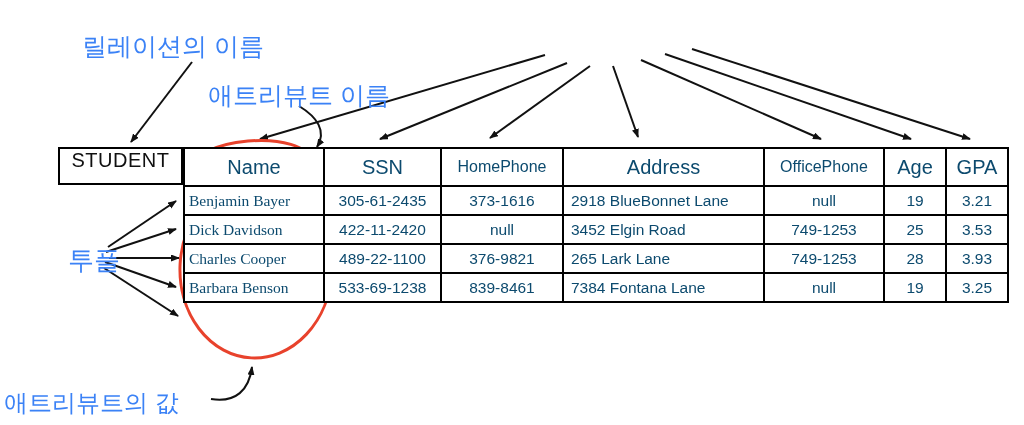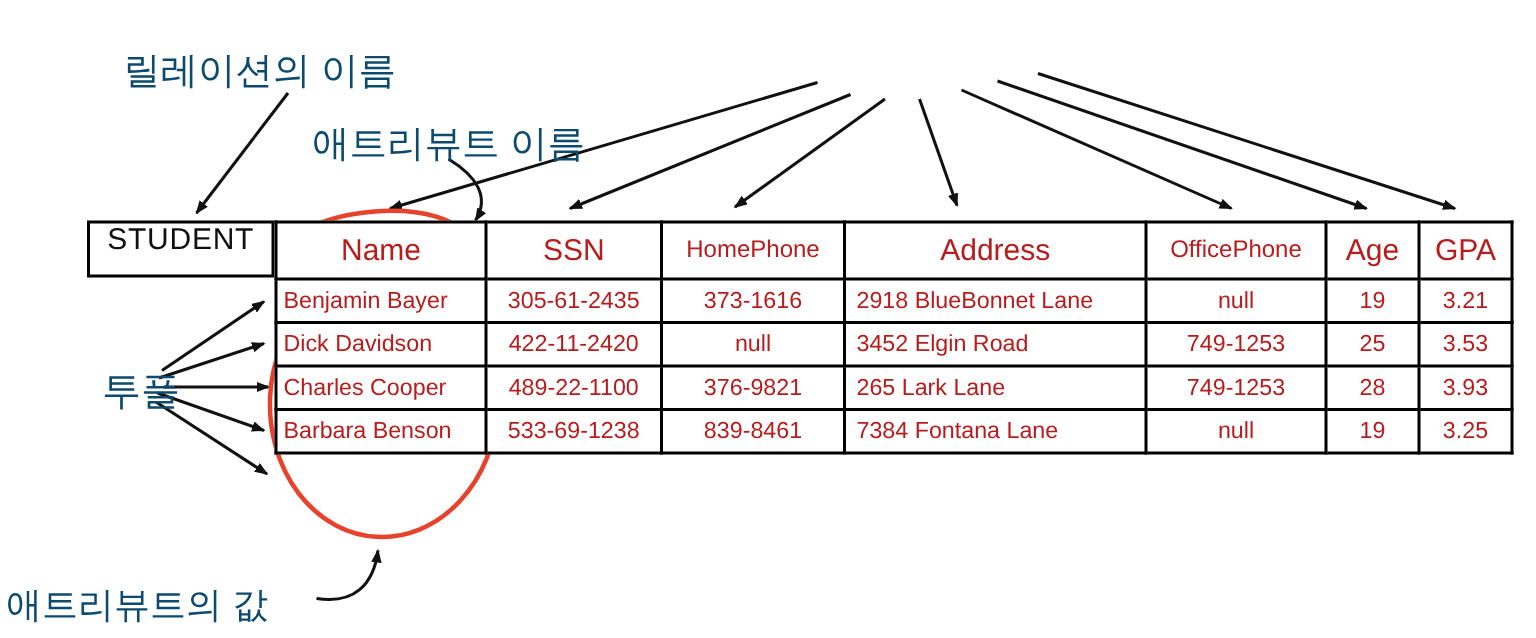--- a/index.html
+++ b/index.html
@@ -2,46 +2,46 @@
 <html><head>
 <meta charset="utf-8">
 <style>
   html,body{margin:0;padding:0;background:#fff;}
   .canvas{
     position:relative;width:1024px;height:425px;background:#ffffff;
     font-family:"Liberation Sans","DejaVu Sans",sans-serif;color:#101010;
     overflow:hidden;
   }
   .overlay{position:absolute;left:0;top:0;width:1024px;height:425px;}
-  .klabel{position:absolute;white-space:nowrap;color:#0c4a6e;}
+  .klabel{position:absolute;white-space:nowrap;color:#3b82f6;}
   .lbl-relation{left:82px;top:30px;font-size:25px;}
   .lbl-attrname{left:208px;top:79px;font-size:25px;}
   .lbl-attrs{left:541px;top:22px;font-size:26px;letter-spacing:4px;}
   .lbl-tuples{left:56px;top:243px;font-size:26px;margin-left:12px;}
   .lbl-attrval{left:4px;top:387px;font-size:24px;}
   .relbox{
     position:absolute;left:58px;top:147px;width:125px;height:38px;
     border:2.5px solid #000;box-sizing:border-box;background:#fff;
     display:flex;justify-content:center;
     font-size:20px;letter-spacing:0.5px;
   }
   table.student{
     position:absolute;left:183px;top:147px;border-collapse:collapse;
     table-layout:fixed;width:824px;background:#fff;
   }
   table.student th,table.student td{
     border:2.5px solid #000;box-sizing:border-box;overflow:hidden;
-    white-space:nowrap;font-weight:400;color:#b91c1c;
+    white-space:nowrap;font-weight:400;color:#0c4a6e;
   }
   table.student thead tr{height:38px;}
   table.student tbody tr{height:29px;}
   table.student th{font-size:20px;text-align:center;padding:0 2px;}
   table.student th.small{font-size:16px;}
   table.student td{font-size:15.5px;text-align:center;padding:0 2px;}
-  table.student td.col0{text-align:left;padding-left:4px;}
+  table.student td.col0{text-align:left;padding-left:4px;font-family:Liberation Serif, serif;}
   table.student td.col3{text-align:left;padding-left:7px;margin-left:26px;}
 </style>
 </head>
 <body>
 
 <div class="canvas">
 
   <svg class="overlay" width="1024" height="425" viewBox="0 0 1024 425" xmlns="http://www.w3.org/2000/svg">
     <defs>
       <marker id="ah" markerWidth="10" markerHeight="8" refX="8" refY="3.5" orient="auto" markerUnits="userSpaceOnUse">

